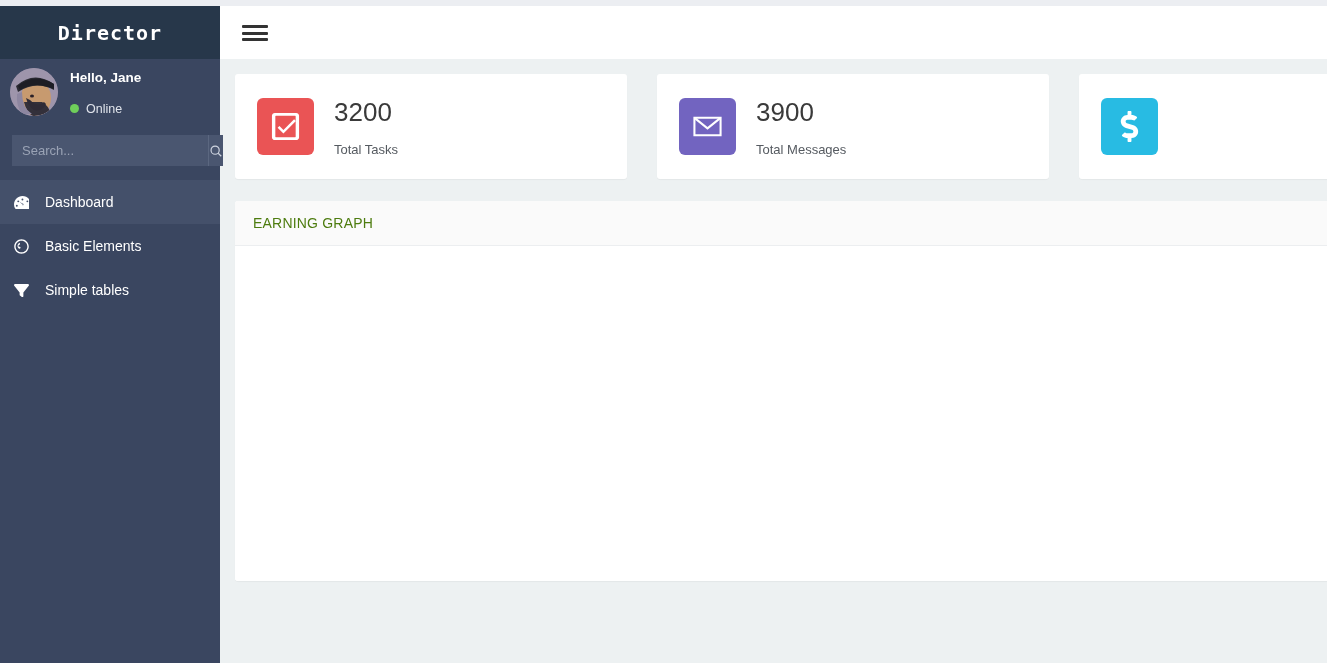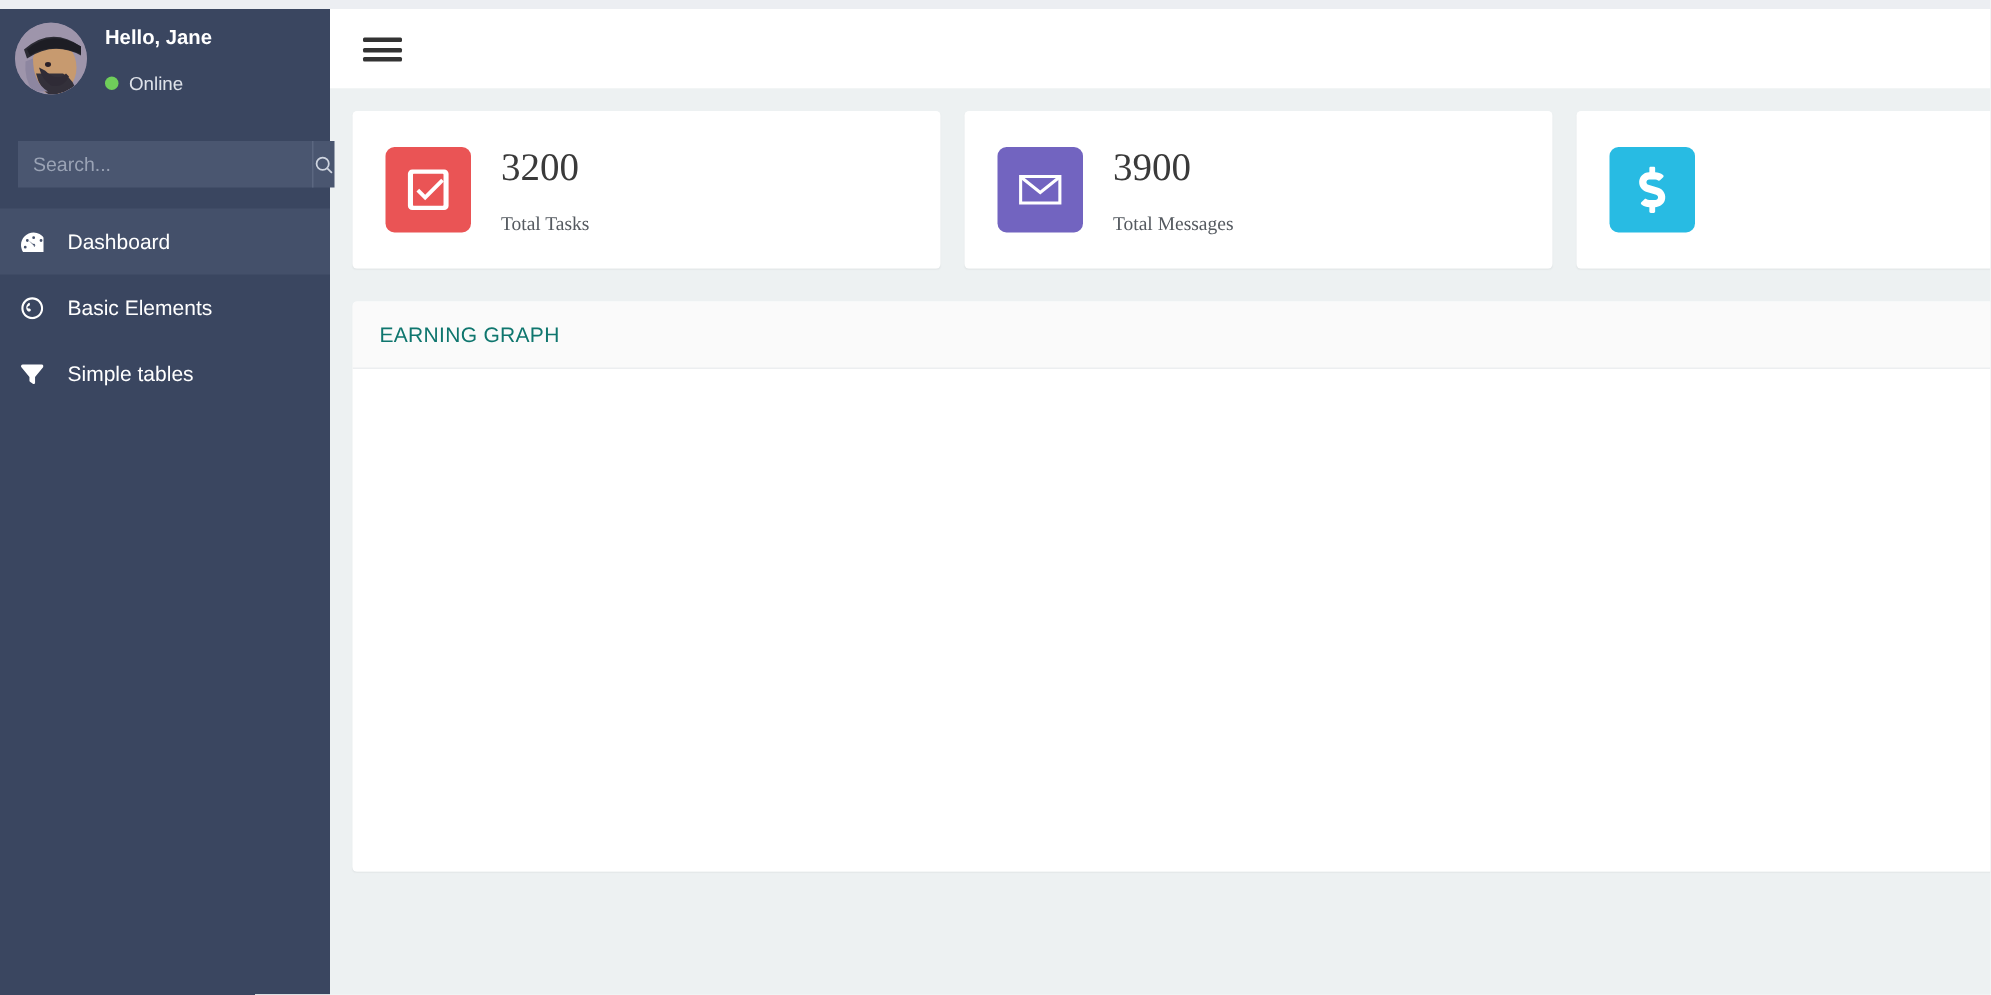--- a/index.html
+++ b/index.html
@@ -88,21 +88,21 @@
     display: inline-block;
     margin-right: 7px;
   }
   .status-text {
     color: #dfe3ea;
     font-size: 12.5px;
   }
 
   .search-wrap {
     display: flex;
-    margin: 22px 12px 14px 12px;
+    margin: 10px 12px 14px 12px;
     height: 31px;
   }
   .search-input {
     flex: 1 1 auto;
     background: #4a5670;
     border: none;
     outline: none;
     color: #c9cfdb;
     font-size: 13px;
     padding: 0 10px;
@@ -181,22 +181,21 @@
     left: 220px;
     width: 1107px;
     height: 604px;
     background: #edf1f2;
     overflow: hidden;
   }
 
   .cards-row {
     display: flex;
     padding: 15px 0 0 15px;
-    gap: 16px;
-    font-family: Liberation Serif, serif;
+    gap: 30px;
   }
   .stat-card {
     background: #ffffff;
     border-radius: 3px;
     width: 392px;
     flex: 0 0 392px;
     height: 105px;
     display: flex;
     align-items: center;
     padding-left: 22px;
@@ -237,37 +236,40 @@
   .panel-head {
     height: 45px;
     background: #fafafa;
     border-bottom: 1px solid #eceef0;
     display: flex;
     align-items: center;
     padding-left: 18px;
   }
   .panel-title {
     font-size: 14px;
-    color: #0f766e;
+    color: #4d7c0f;
     letter-spacing: 0.2px;
   }
   .panel-body {
     height: 335px;
     background: #ffffff;
   }
 </style>
 </head>
 <body>
 
 <div id="app">
 
   <div class="top-strip"></div>
 
   <aside class="sidebar">
 
+    <div class="sidebar-brand">
+      <span class="brand-text">Director</span>
+    </div>
 
     <div class="user-block">
       <div class="avatar">
         <svg viewBox="0 0 48 48" xmlns="http://www.w3.org/2000/svg">
           <defs>
             <clipPath id="circ">
                 <circle cx="24" cy="24" r="24"></circle>
               </clipPath>
           </defs>
           <g clip-path="url(#circ)">

